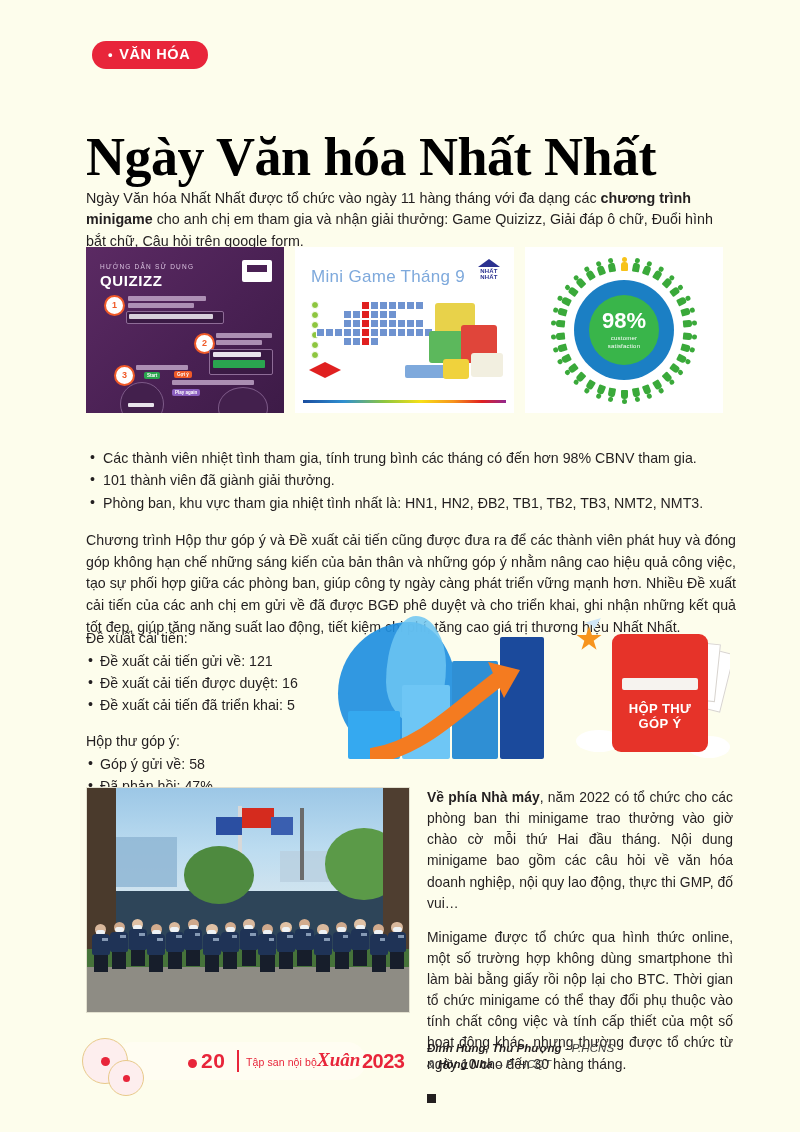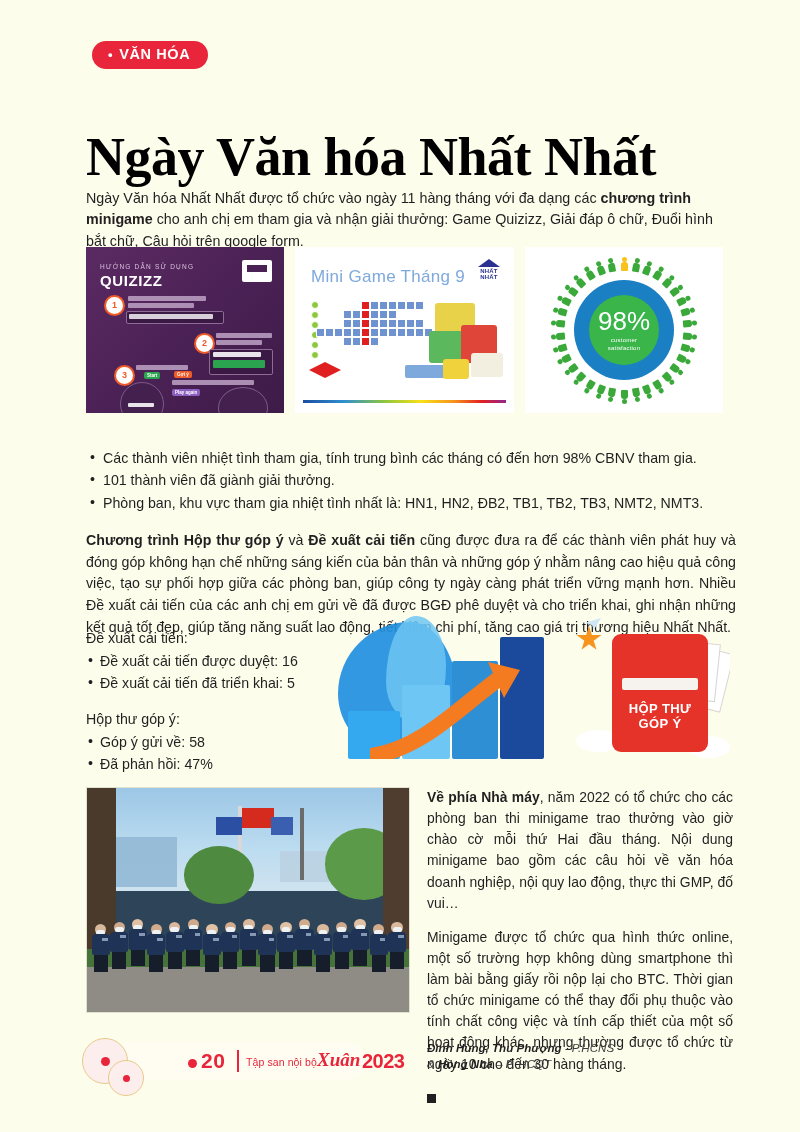--- a/index.html
+++ b/index.html
@@ -85,42 +85,42 @@
     background:linear-gradient(90deg,#1a4ea0 0%,#2f8fd0 20%,#8dc63f 40%,#f7e017 58%,#f7941d 74%,#e02020 88%,#92278f 100%);}
   .gift{position:absolute;border-radius:3px;}
 
   
   .satis{
     position:absolute;left:439px;top:0;width:198px;height:166px;background:#ffffff;overflow:hidden;
   }
   .sat-ring{position:absolute;left:49px;top:33px;width:100px;height:100px;border-radius:50%;background:#1b7fc4;}
   .sat-inner{position:absolute;left:64px;top:48px;width:70px;height:70px;border-radius:50%;background:#39b54a;
     display:flex;flex-direction:column;align-items:center;justify-content:center;color:#fff;}
-  .sat-pct{font-size:26px;font-weight:normal;line-height:1;}
+  .sat-pct{font-size:22px;font-weight:bold;line-height:1;}
   .sat-cap{font-size:6px;line-height:1.25;text-align:center;margin-top:3px;letter-spacing:.2px;}
   .person{position:absolute;width:7px;height:15px;}
   .person i{display:block;width:5px;height:5px;border-radius:50%;background:#3aa93a;margin:0 auto;}
   .person u{display:block;width:7px;height:9px;background:#3aa93a;border-radius:3px 3px 1px 1px;text-decoration:none;margin-top:0px;}
   .person.hl i,.person.hl u{background:#f7c31a;}
 
   
   .bullets1{
     position:absolute;left:90px;top:447px;width:645px;
     font-size:14.2px;line-height:1.58;
   }
   .bullets1 li{list-style:none;position:relative;padding-left:13px;}
   .bullets1 li:before{content:"•";position:absolute;left:0;top:-1px;}
   ul{margin:0;padding:0;}
 
   
   .bodypara{
     position:absolute;left:86px;top:516px;width:650px;
     font-size:14.2px;line-height:1.52;text-align:justify;
   }
-  .bodypara b{font-weight:bold;}
+  .bodypara b{font-weight:normal;}
 
   
   .stats{position:absolute;left:86px;top:627px;width:270px;font-size:14.2px;line-height:1.55;}
   .stats .lead{margin:0 0 1px 0;}
   .stats ul{margin:0 0 14px 0;}
   .stats li{list-style:none;position:relative;padding-left:14px;}
   .stats li:before{content:"•";position:absolute;left:2px;top:-1px;}
 
   
   .illus{position:absolute;left:330px;top:612px;width:400px;height:165px;overflow:hidden;}
@@ -466,20 +466,21 @@
     <li>Các thành viên nhiệt tình tham gia, tính trung bình các tháng có đến hơn 98% CBNV tham gia.</li>
     <li>101 thành viên đã giành giải thưởng.</li>
     <li>Phòng ban, khu vực tham gia nhiệt tình nhất là: HN1, HN2, ĐB2, TB1, TB2, TB3, NMT2, NMT3.</li>
   </ul>
 
   <p class="bodypara"><b>Chương trình Hộp thư góp ý</b><span> và </span><b>Đề xuất cải tiến</b><span> cũng được đưa ra để các thành viên phát huy và đóng góp không hạn chế những sáng kiến của bản thân và những góp ý nhằm nâng cao hiệu quả công việc, tạo sự phối hợp giữa các phòng ban, giúp công ty ngày càng phát triển vững mạnh hơn. Nhiều Đề xuất cải tiến của các anh chị em gửi về đã được BGĐ phê duyệt và cho triển khai, ghi nhận những kết quả tốt đẹp, giúp tăng năng suất lao động, tiết kiệm chi phí, tăng cao giá trị thương hiệu Nhất Nhất.</span></p>
 
   <div class="stats">
     <p class="lead">Đề xuất cải tiến:</p>
     <ul>
+      <li>Đề xuất cải tiến gửi về: 121</li>
       <li>Đề xuất cải tiến được duyệt: 16</li>
       <li>Đề xuất cải tiến đã triển khai: 5</li>
     </ul>
     <p class="lead">Hộp thư góp ý:</p>
     <ul>
       <li>Góp ý gửi về: 58</li>
       <li>Đã phản hồi: 47%</li>
     </ul>
   </div>
 

